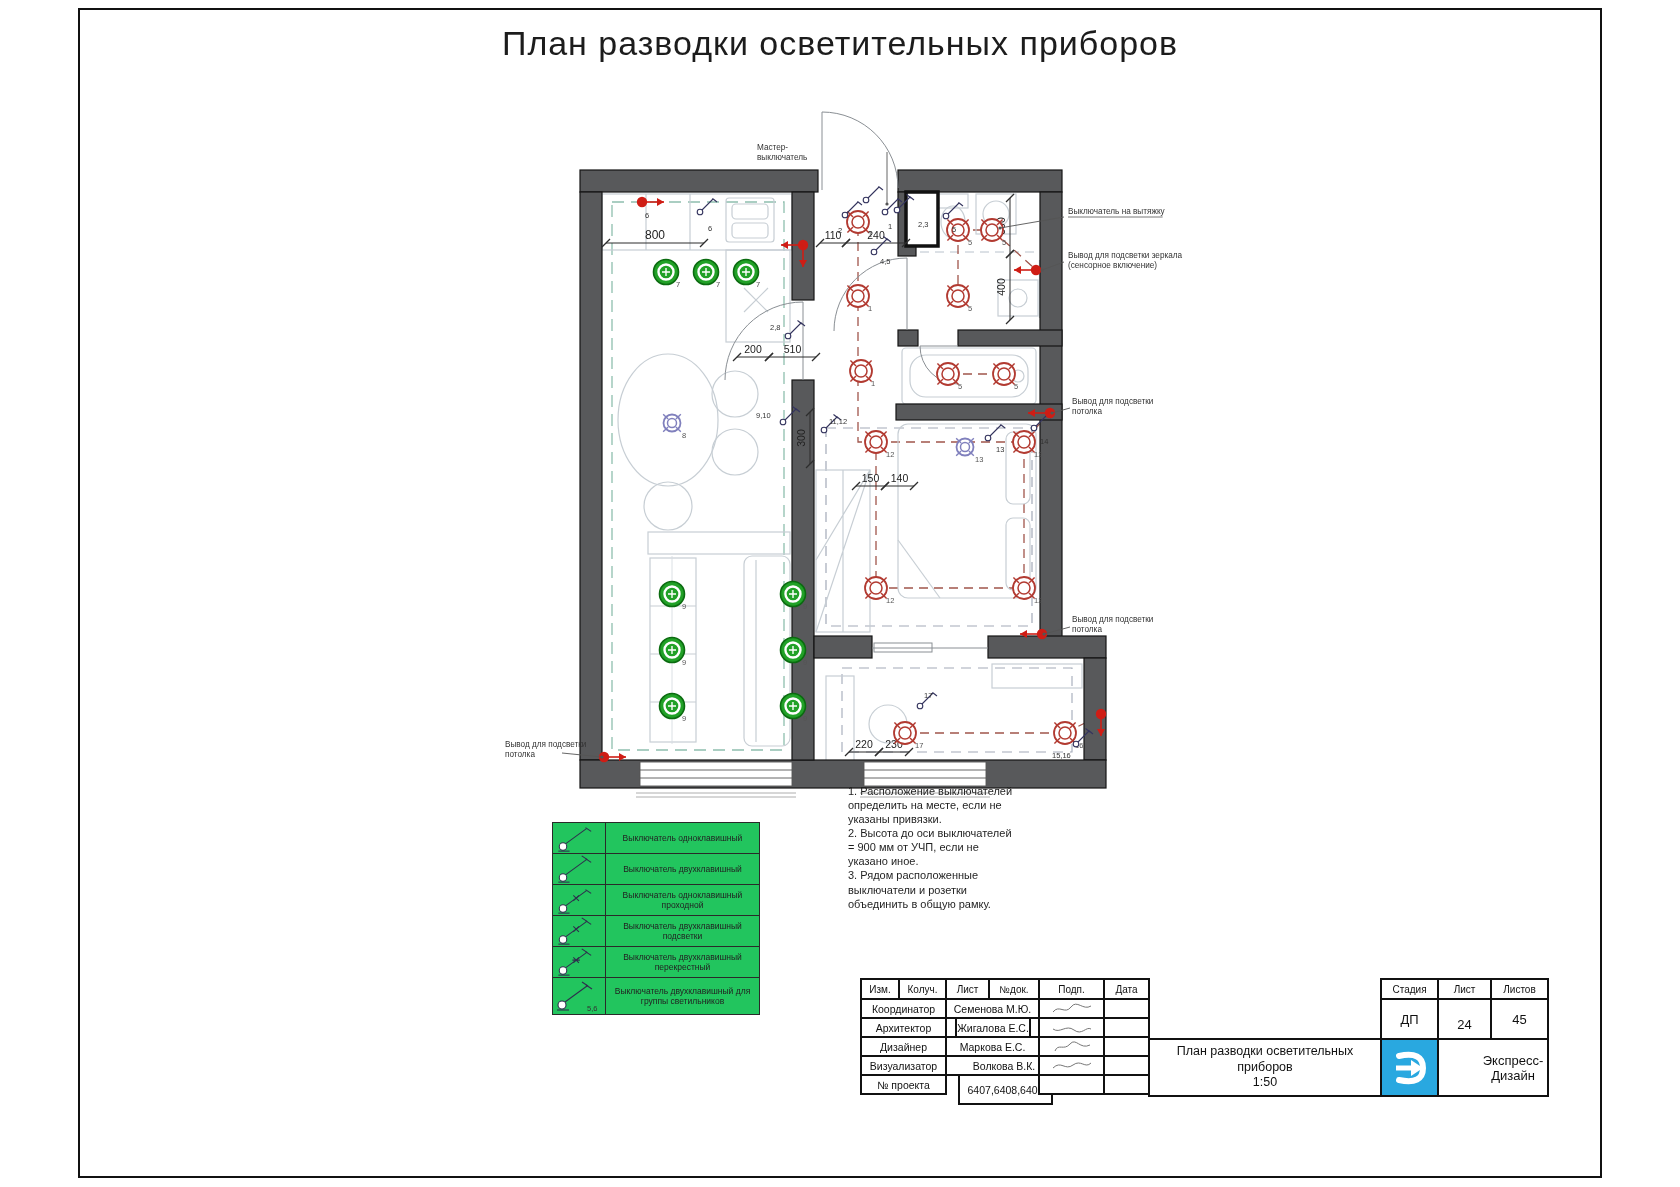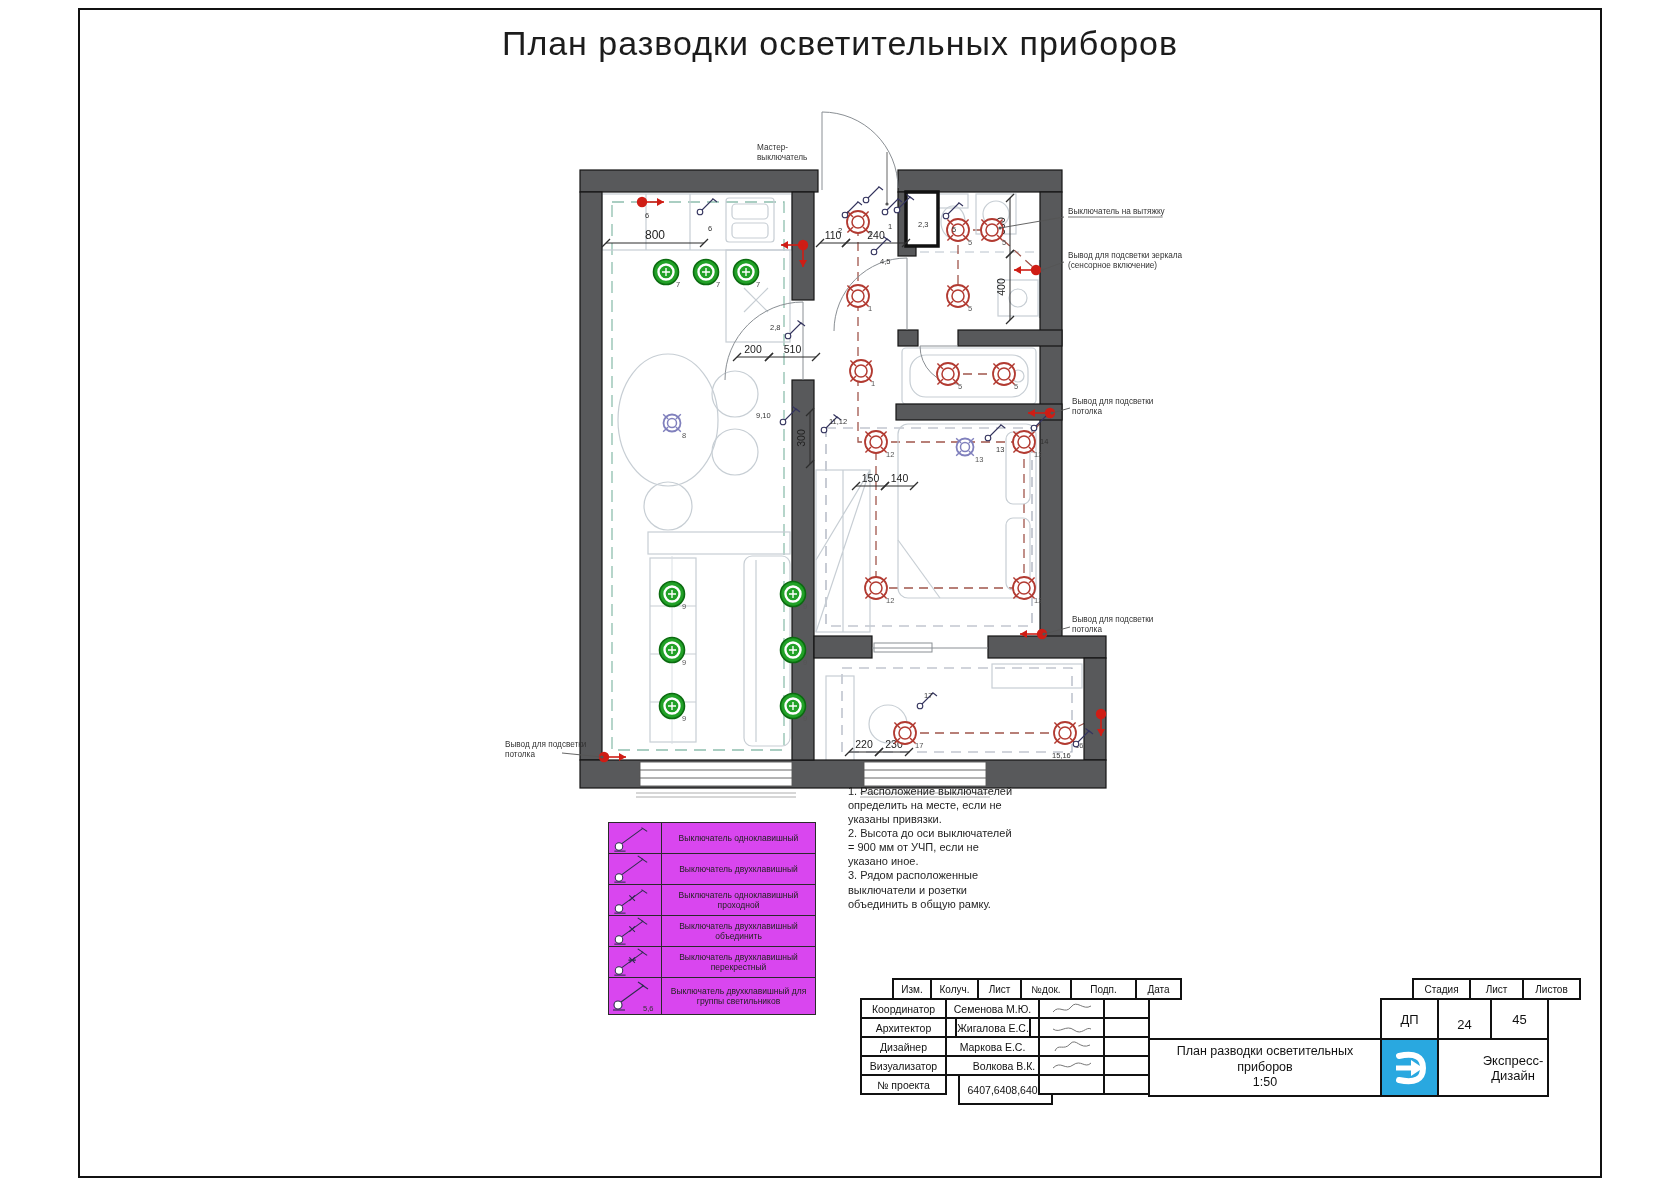--- a/index.html
+++ b/index.html
@@ -3,33 +3,33 @@
 <meta charset="utf-8">
 <style>
   html,body{margin:0;padding:0;}
   body{width:1680px;height:1187px;background:#fff;position:relative;overflow:hidden;
        font-family:"Liberation Sans",sans-serif;color:#1d1d1d;}
   .page-border{position:absolute;left:78px;top:8px;width:1520px;height:1166px;border:2px solid #111;}
   .title{position:absolute;left:0;top:24px;width:1680px;text-align:center;font-size:34px;
          letter-spacing:1px;color:#1c1c1c;font-weight:400;}
   #plansvg{position:absolute;left:0;top:0;}
   
-  #legend{position:absolute;left:608px;top:822px;width:206px;border:1.5px solid #2a2a2a;background:#d946ef;}
+  #legend{position:absolute;left:552px;top:822px;width:206px;border:1.5px solid #2a2a2a;background:#22c55e;}
   .lrow{display:flex;border-bottom:1px solid #2a2a2a;align-items:stretch;}
   .lrow:last-child{border-bottom:none;}
   .lsym{width:52px;border-right:1px solid #2a2a2a;display:flex;align-items:center;}
   .llab{flex:1;display:flex;align-items:center;justify-content:center;text-align:center;
         font-size:8.5px;line-height:1.2;padding:3px 2px;color:#222;}
   
   #notes{position:absolute;left:848px;top:784px;width:172px;font-size:11px;line-height:1.28;color:#1f1f1f;}
   
   #titleblock{position:absolute;left:860px;top:978px;width:689px;height:119px;}
   .tb{position:absolute;border:2px solid #111;box-sizing:border-box;background:#fff;
       display:flex;align-items:center;justify-content:center;text-align:center;color:#111;}
-  .tb.h{font-size:10px;margin-left:32px;}
+  .tb.h{font-size:10px;}
   .tb.r{font-size:10.5px;}
   .tb.big{font-size:21px;}
   .tb.sheet{font-size:12.5px;flex-direction:column;line-height:1.25;}
   .tb.val{font-size:13px;}
   .tb.comp{font-size:13px;padding-left:40px;}
   .logo{background:#29a8e0;}
 </style>
 </head>
 <body>
 
@@ -622,21 +622,21 @@
           <g stroke="#2e2e4d" fill="none" stroke-width="1.1">
             <circle cx="9" cy="25" r="4" fill="#fff"></circle>
             <line x1="12" y1="22" x2="34" y2="6"></line>
             <line x1="33" y1="5" x2="39" y2="9"></line>
             <line x1="29" y1="2" x2="35" y2="6"></line>
             <path d="M20 11 L26 17 M26 11 L20 17"></path>
             <line x1="4" y1="30" x2="16" y2="30"></line>
           </g>
         </svg>
       </div>
-      <div class="llab">Выключатель двухклавишный объединить</div>
+      <div class="llab">Выключатель двухклавишный подсветки</div>
     </div>
     <div class="lrow">
       <div class="lsym">
         <svg width="50" height="30" viewBox="0 0 50 32">
           <g stroke="#2e2e4d" fill="none" stroke-width="1.1">
             <circle cx="9" cy="25" r="4" fill="#fff"></circle>
             <line x1="12" y1="22" x2="34" y2="6"></line>
             <line x1="33" y1="5" x2="39" y2="9"></line>
             <line x1="29" y1="2" x2="35" y2="6"></line>
             <path d="M20 11 L26 17 M26 11 L20 17 M19 14 H27"></path>

